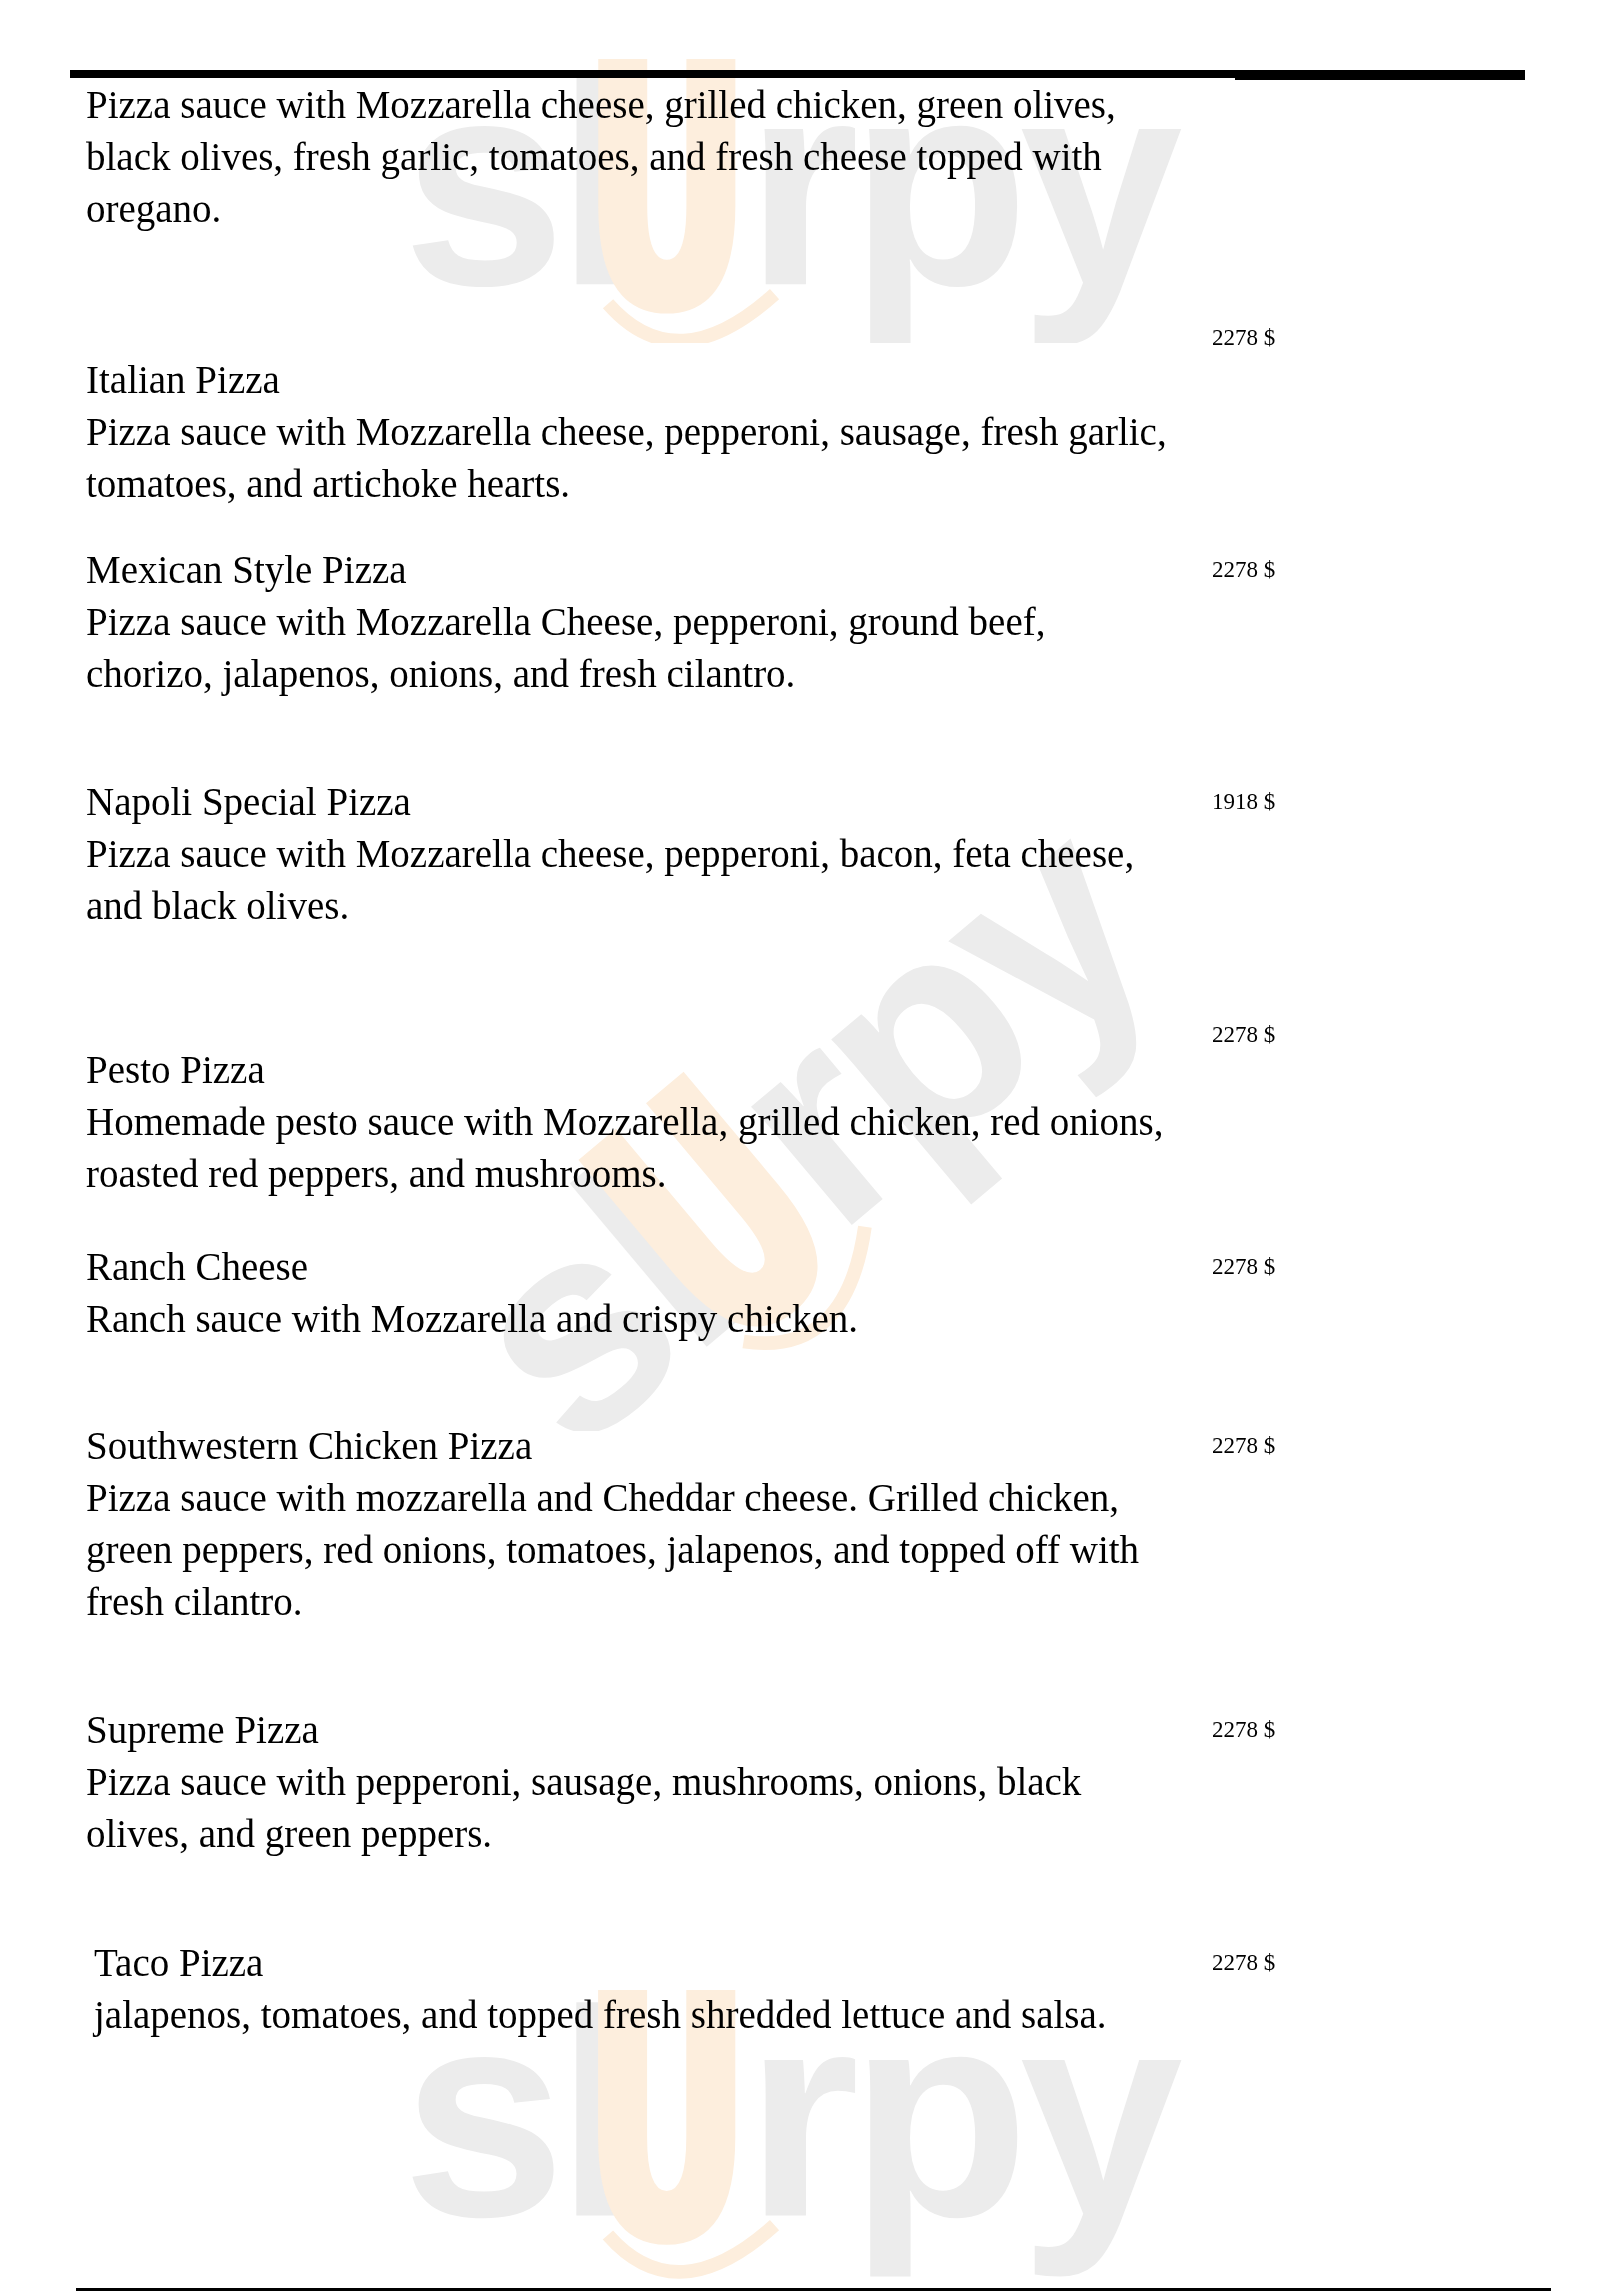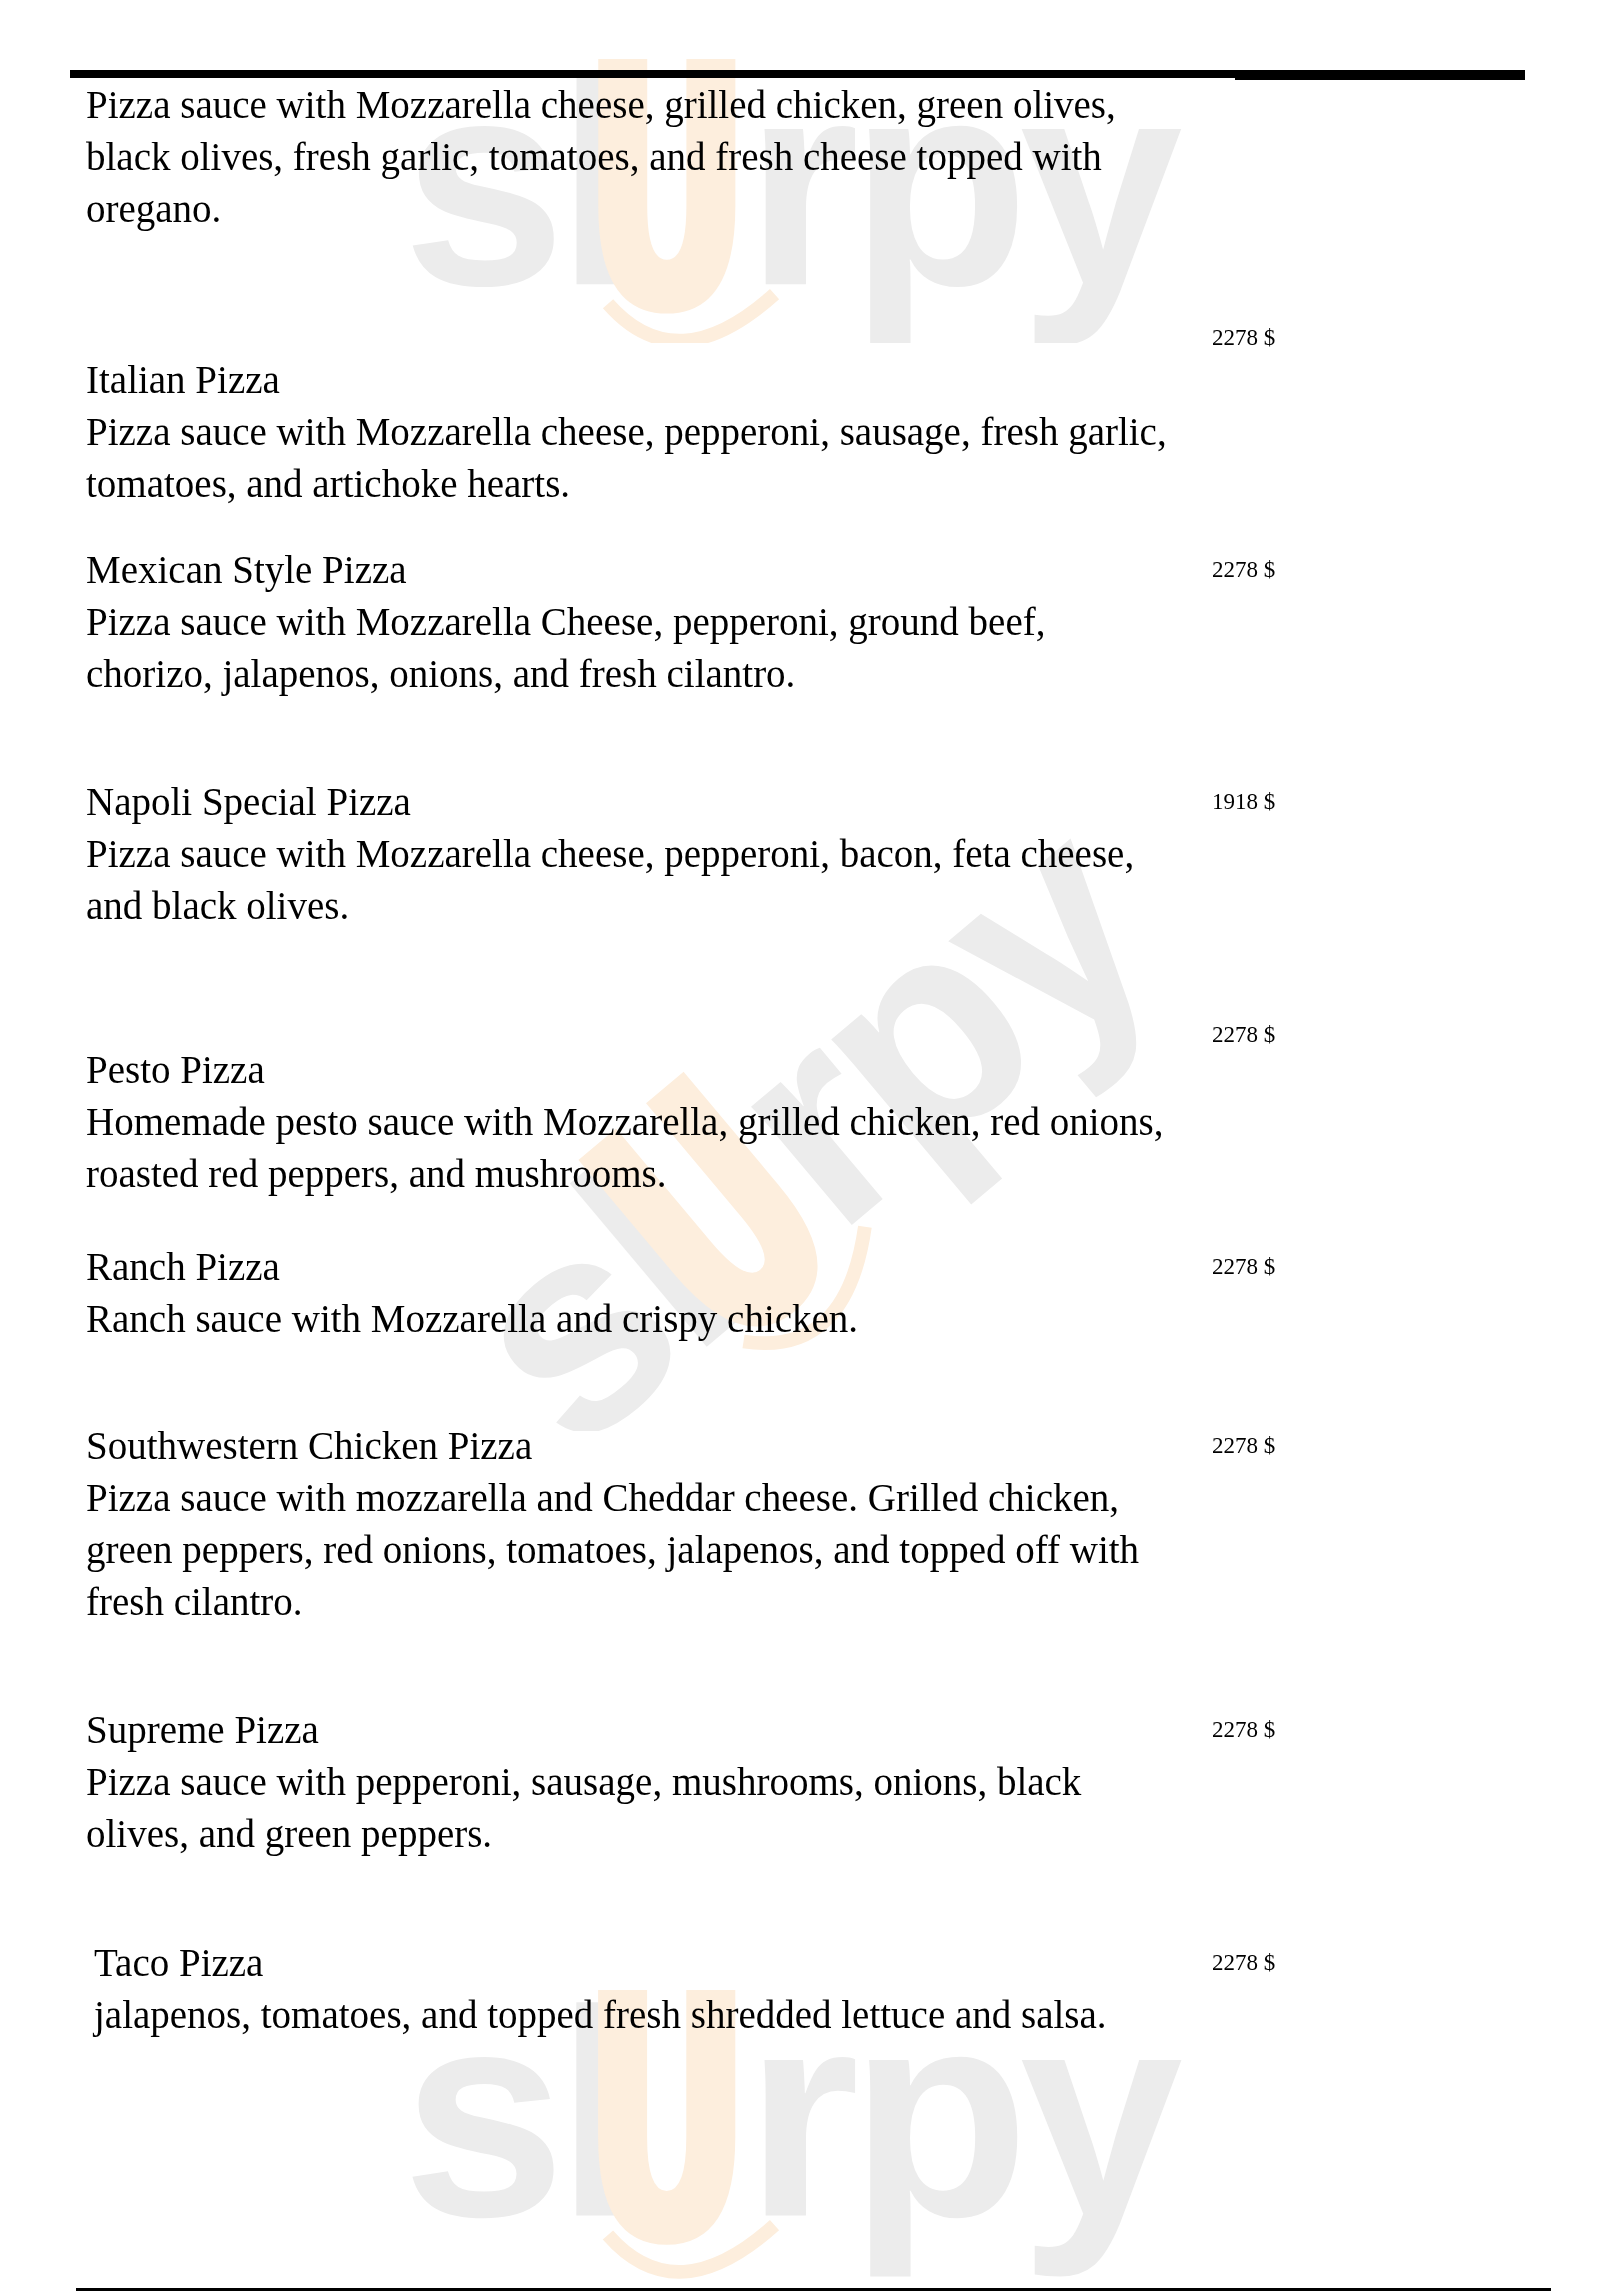--- a/index.html
+++ b/index.html
@@ -81,21 +81,21 @@
 <div class="price" style="top:776px;">1918 $</div>
 
 <div class="item" style="top:1009px;margin-top:35px;">
   <div class="line">Pesto Pizza</div>
   <div class="line">Homemade pesto sauce with Mozzarella, grilled chicken, red onions,</div>
   <div class="line">roasted red peppers, and mushrooms.</div>
 </div>
 <div class="price" style="top:1009px;">2278 $</div>
 
 <div class="item" style="top:1241px;">
-  <div class="line">Ranch Pizza</div>
+  <div class="line">Ranch Cheese</div>
   <div class="line">Ranch sauce with Mozzarella and crispy chicken.</div>
 </div>
 <div class="price" style="top:1241px;">2278 $</div>
 
 <div class="item" style="top:1420px;">
   <div class="line">Southwestern Chicken Pizza</div>
   <div class="line">Pizza sauce with mozzarella and Cheddar cheese. Grilled chicken,</div>
   <div class="line">green peppers, red onions, tomatoes, jalapenos, and topped off with</div>
   <div class="line">fresh cilantro.</div>
 </div>

